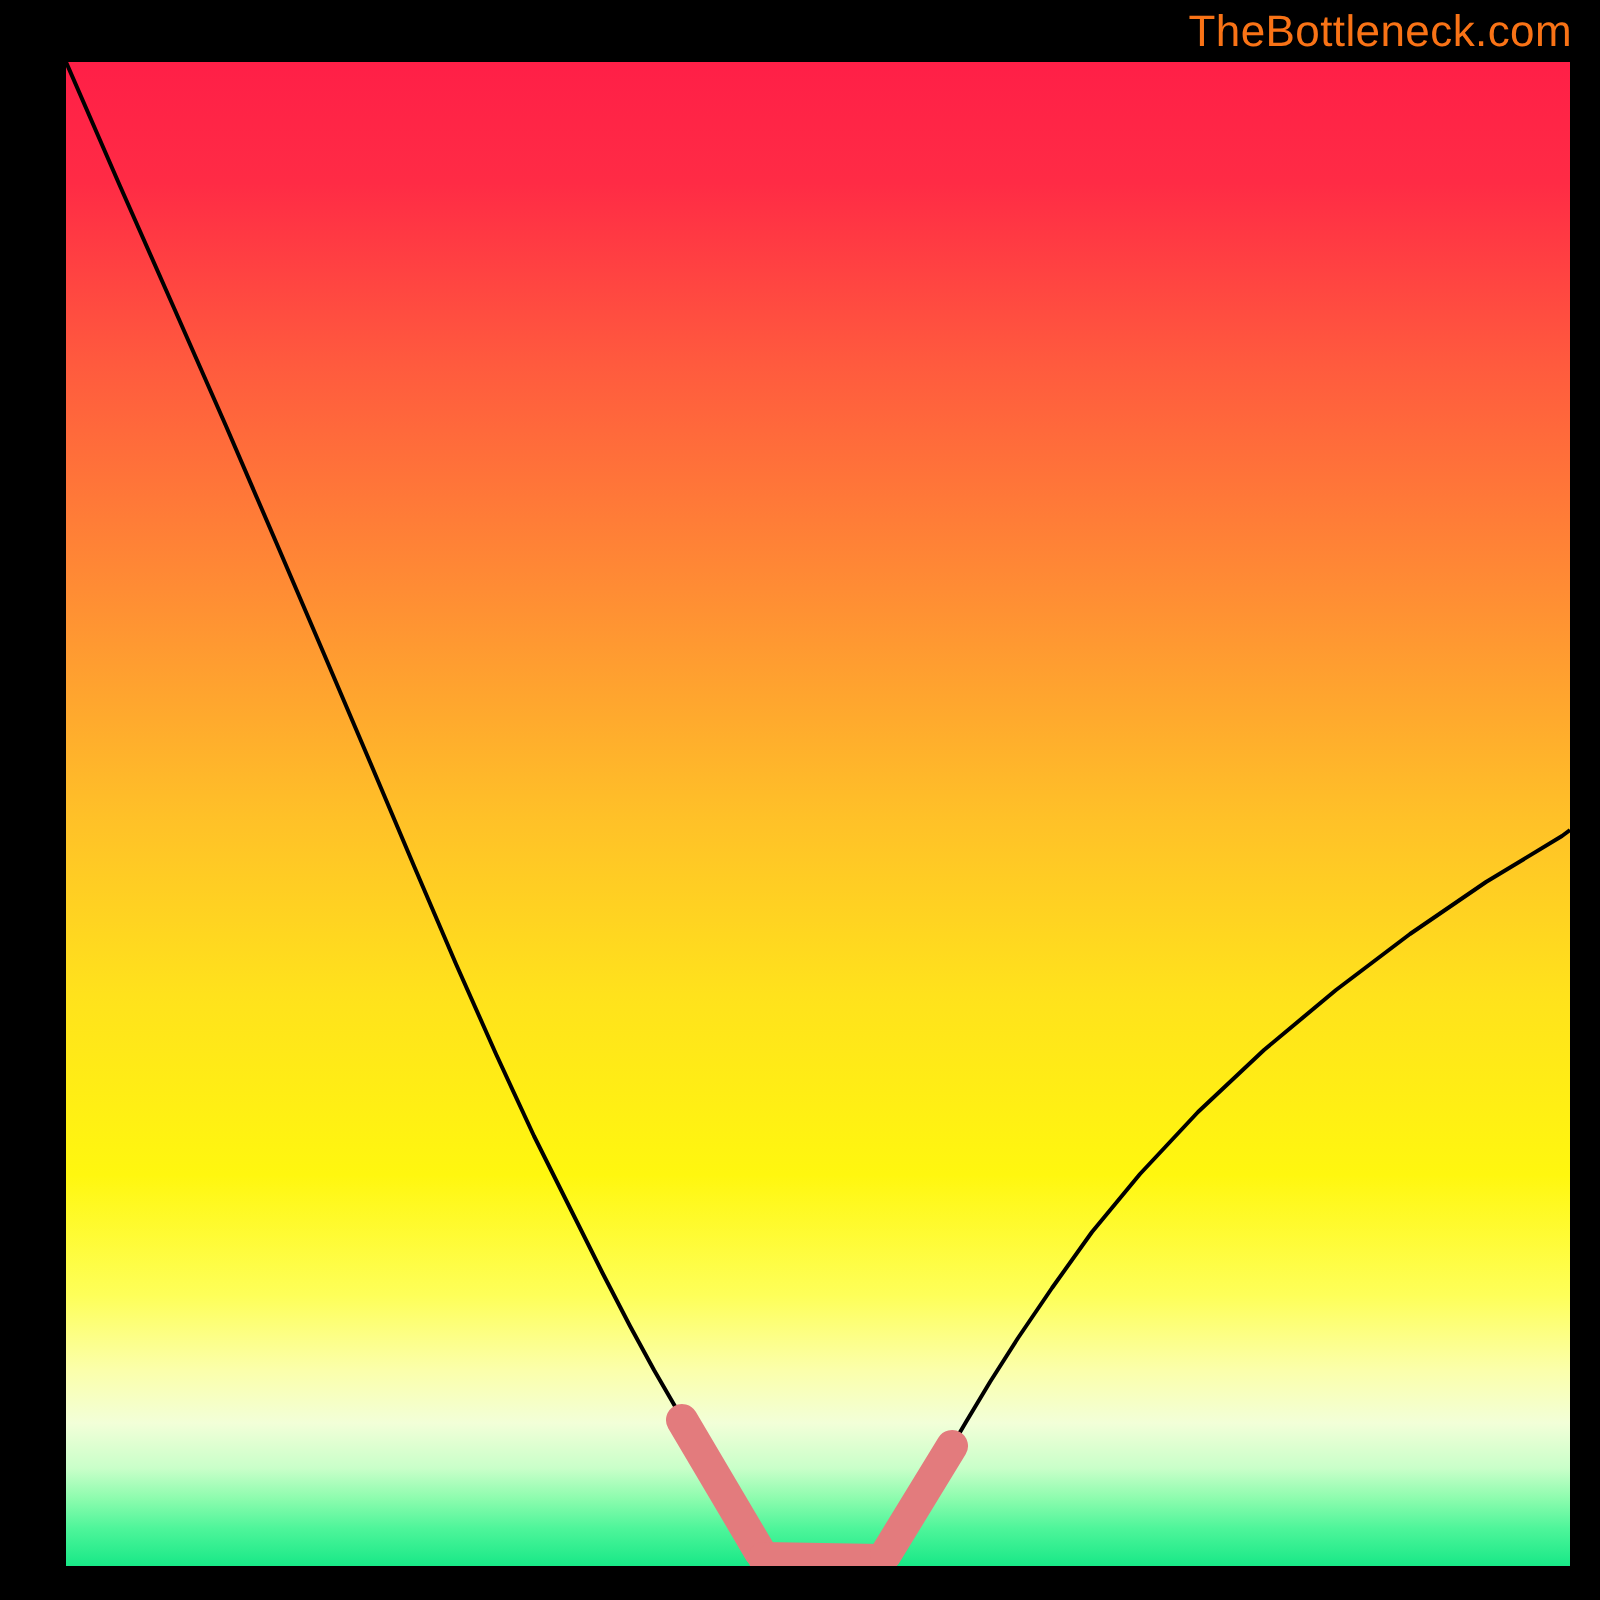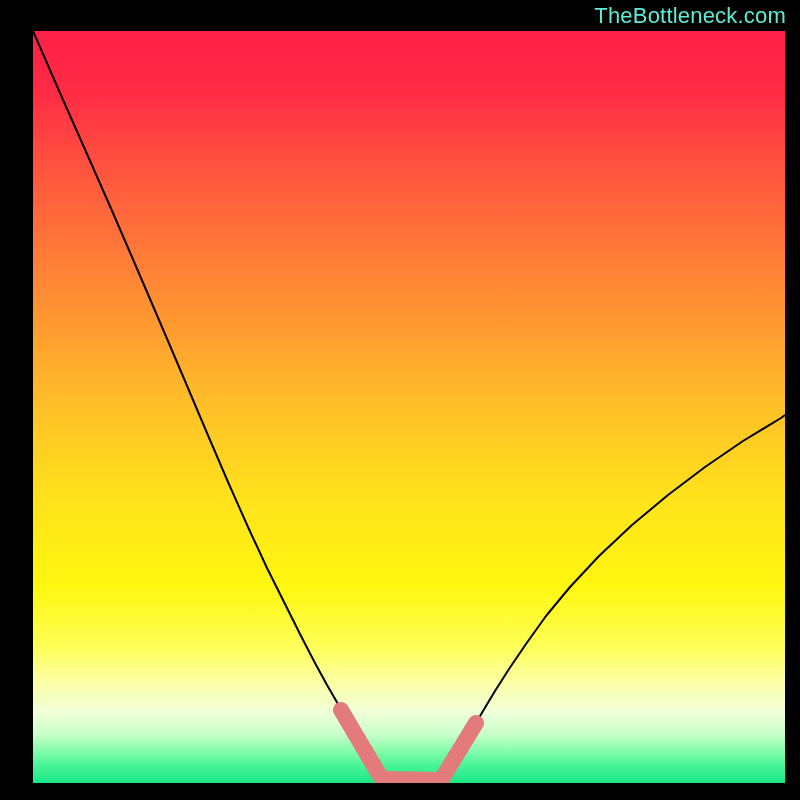--- a/index.html
+++ b/index.html
@@ -42,13 +42,13 @@
 <div class="frame"></div>
 <div class="plot-area" style="left: 33px; top: 31px; width: 752px; height: 752px;">
   <div class="gradient-bg" style="background: linear-gradient(rgb(255, 31, 71) 0%, rgb(255, 43, 69) 8%, rgb(255, 90, 62) 20%, rgb(255, 140, 52) 35%, rgb(255, 192, 40) 50%, rgb(255, 226, 28) 62%, rgb(255, 247, 15) 74%, rgb(254, 255, 89) 82%, rgb(251, 255, 171) 87%, rgb(242, 255, 216) 90.5%, rgb(201, 255, 201) 93.5%, rgb(141, 252, 174) 95.5%, rgb(78, 245, 154) 97.5%, rgb(24, 232, 135) 100%);"></div>
   <svg class="curve-svg" preserveAspectRatio="none" viewBox="0 0 752 752">
       <path d="M0 0 L27 62 L54 123 L80 182 L105 240 L129 296 L152 350 L174 402 L195 451 L215 496 L234 537 L252 573 L268 605 L282 632 L294 654 L305 673 L314 688 L322 702 L329 714 L335 724 L340 733 L344 740 L347 745 L349 748 L351 750 L354 751 L361 752 L398 752 L404 751 L407 749 L410 746 L414 740 L419 733 L425 723 L432 711 L440 697 L450 680 L462 660 L476 638 L493 613 L513 585 L537 556 L566 525 L599 494 L635 464 L672 436 L710 410 L748 387 L752 384" fill="none" stroke="#000000" stroke-width="2" stroke-linejoin="round"></path>
       <path d="M308 679 L347 745" fill="none" stroke="#e37b7d" stroke-width="16" stroke-linecap="round"></path>
       <path d="M349 748 L407 749" fill="none" stroke="#e37b7d" stroke-width="16" stroke-linecap="round"></path>
       <path d="M410 746 L443 692" fill="none" stroke="#e37b7d" stroke-width="16" stroke-linecap="round"></path>
     </svg>
 </div>
-<div class="watermark" style="color: #5eead4; font-size: 22px; right: 14px; top: 3px;">TheBottleneck.com</div>
+<div class="watermark" style="color: #f97316; font-size: 22px; right: 14px; top: 3px;">TheBottleneck.com</div>
 
 </body></html>

